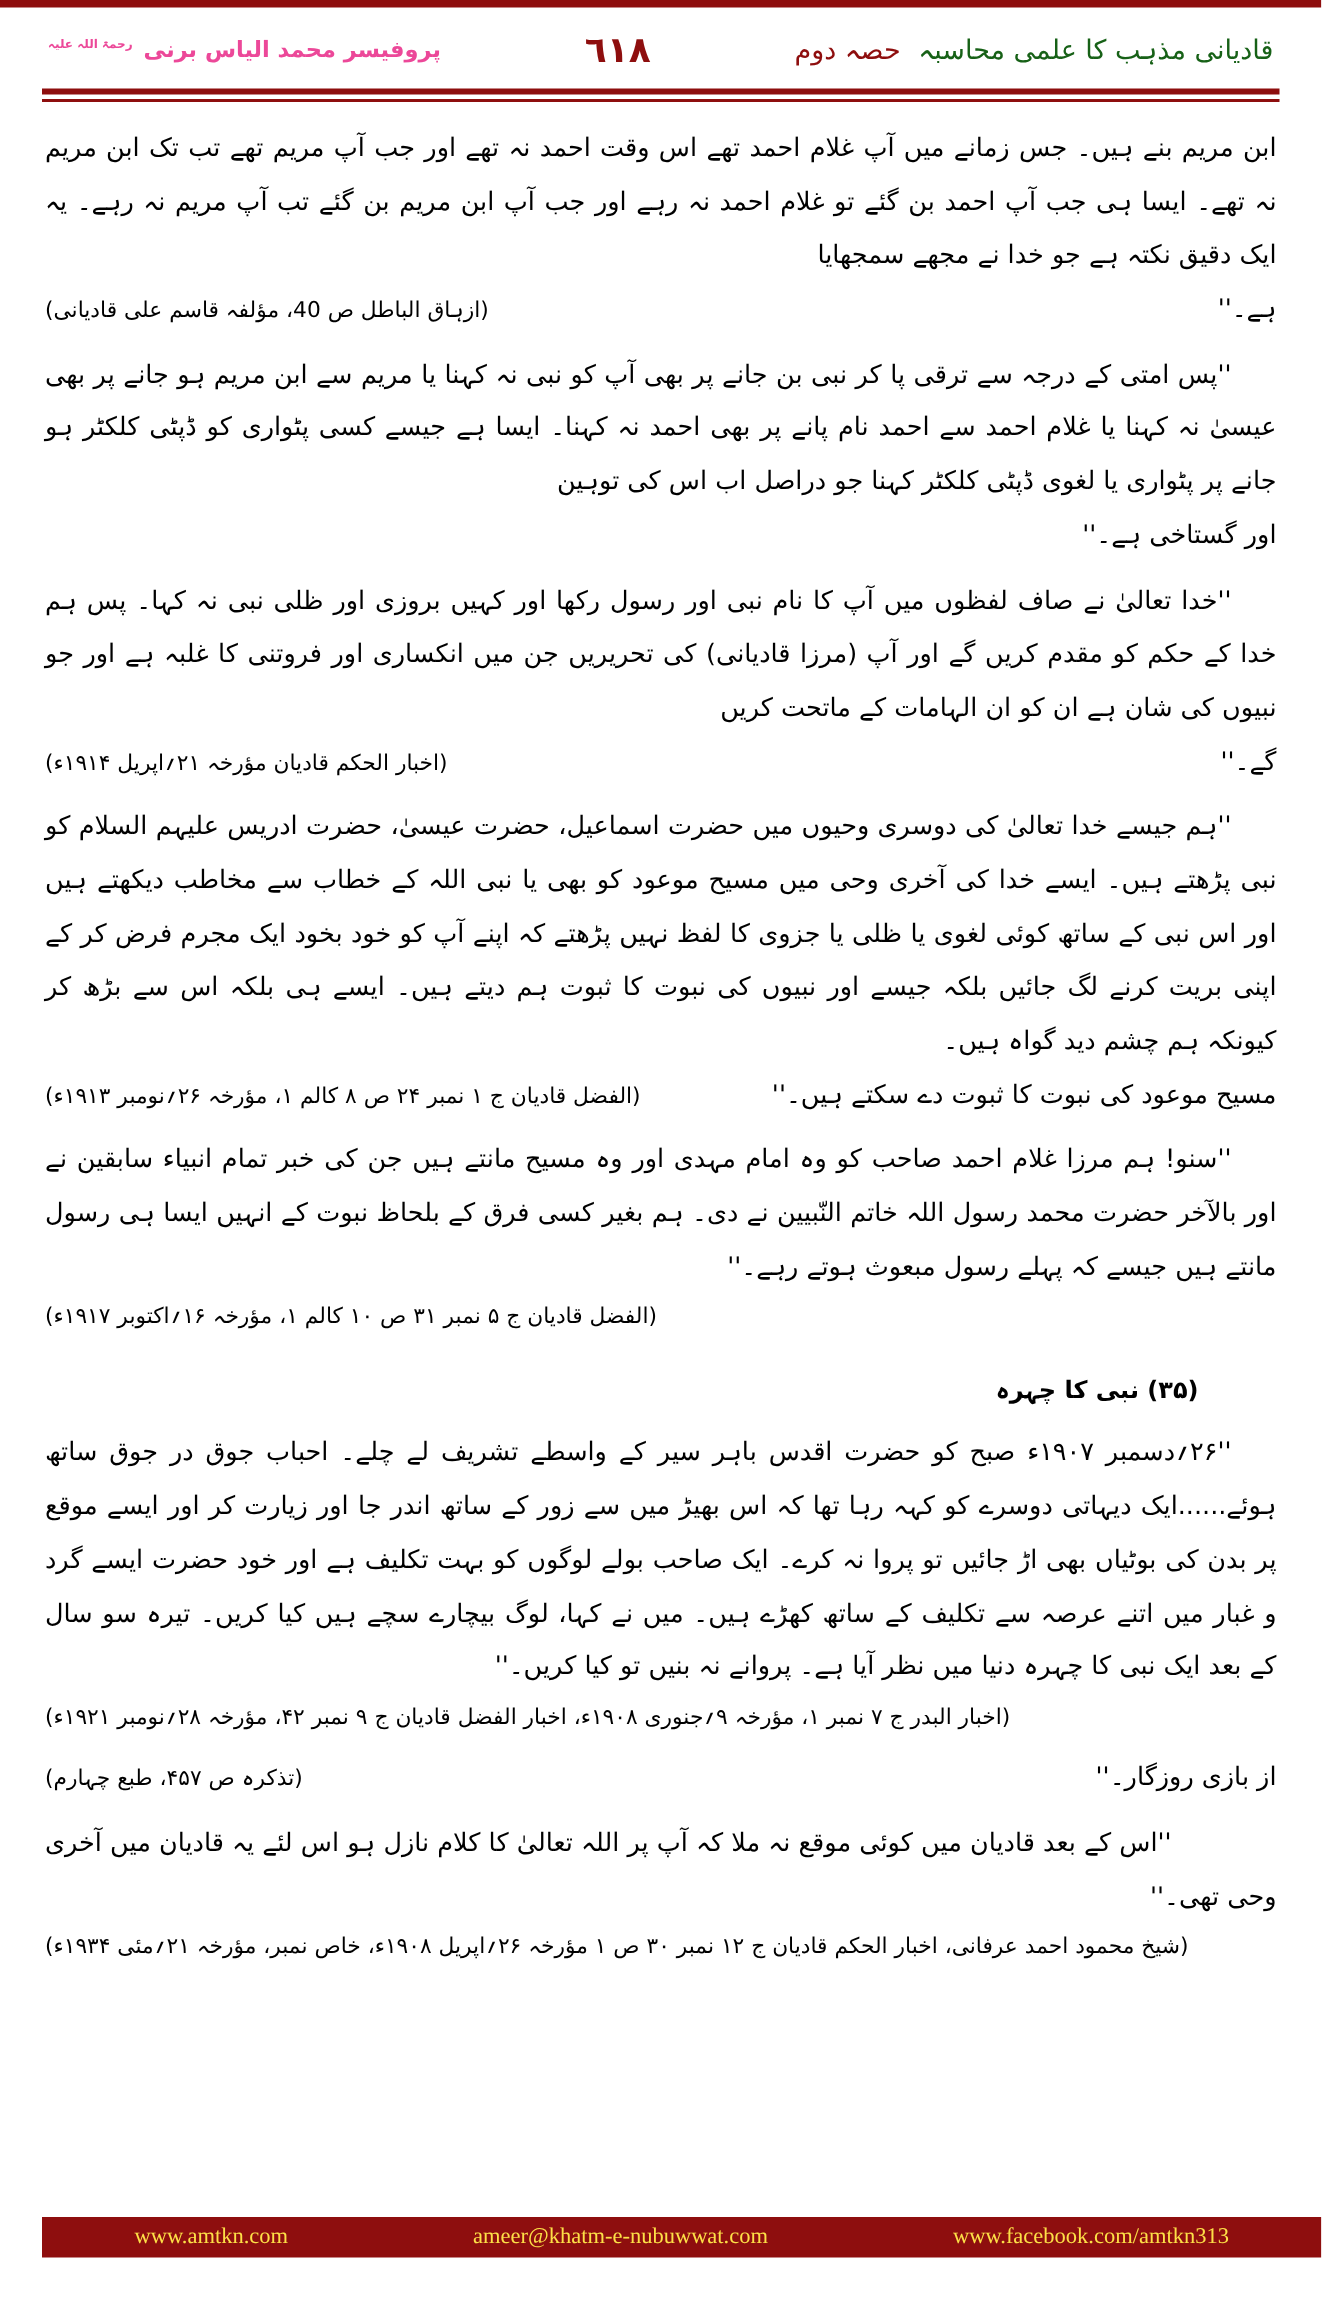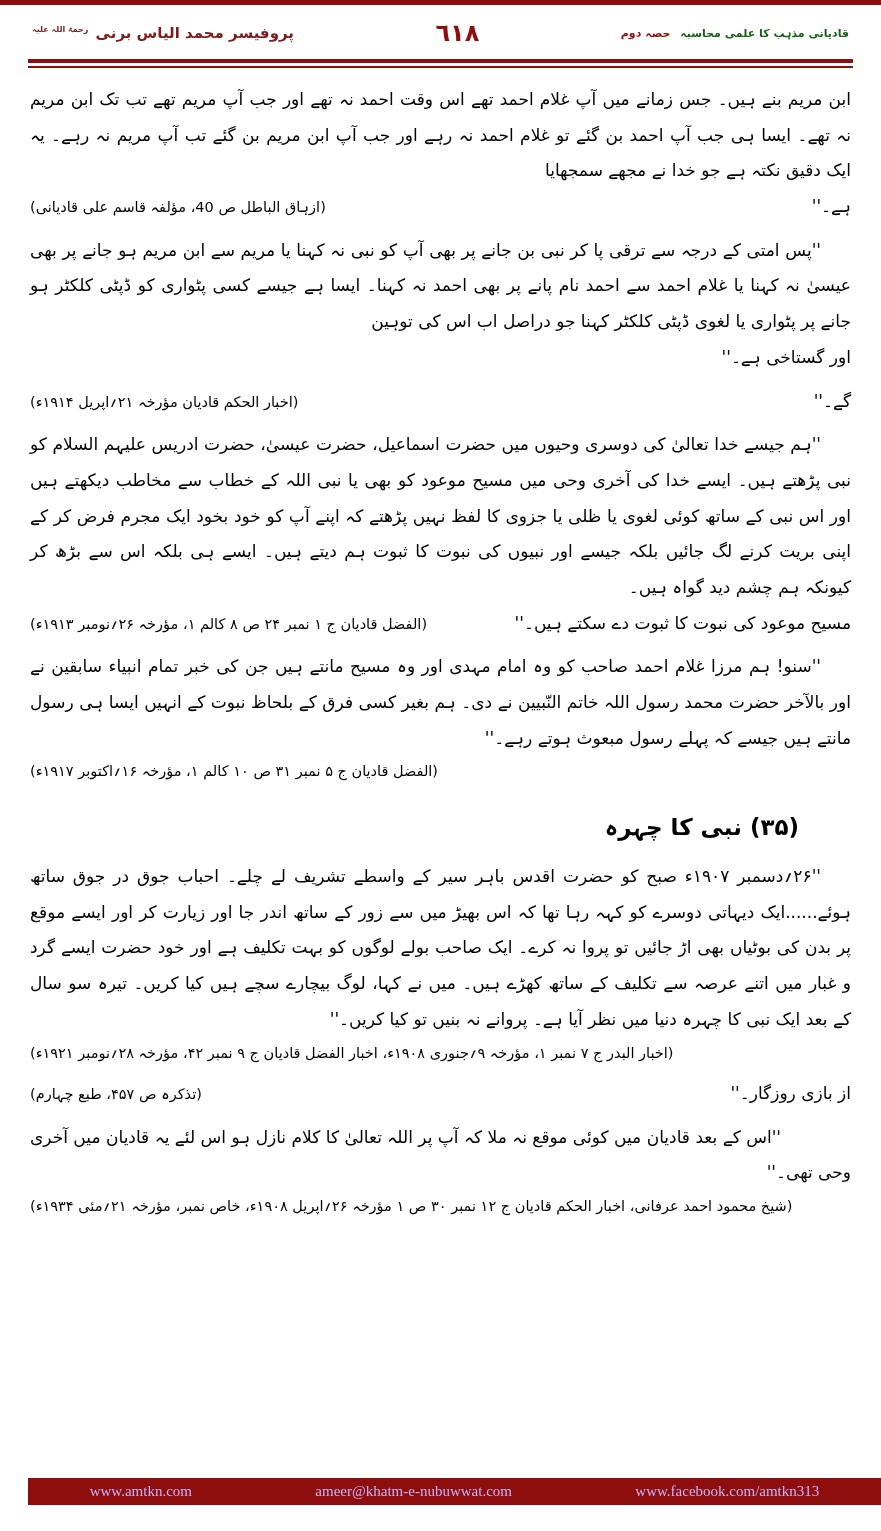--- a/index.html
+++ b/index.html
@@ -9,54 +9,54 @@
     background:#ffffff;
     overflow:hidden;
     font-family:"DejaVu Sans",sans-serif;
   }
   .topbar{height:5px;background:#8e0e0e;}
   
   .header{
     display:flex;justify-content:space-between;align-items:center;
     padding:14px 32px 4px 32px;
   }
-  .author{color:#7f1d1d;font-weight:bold;font-size:15px;direction:rtl;}
+  .author{color:#ec4899;font-weight:bold;font-size:15px;direction:rtl;}
   .author .hon{font-size:8px;vertical-align:6px;margin-right:2px;}
   .pagenum{color:#8e0e0e;font-weight:bold;font-size:24px;letter-spacing:1px;}
-  .booktitle{color:#176117;font-weight:bold;font-size:11px;direction:rtl;}
+  .booktitle{color:#176117;font-weight:normal;font-size:18px;direction:rtl;}
   .booktitle .part{color:#8e0e0e;margin-right:6px;}
   .rule1{margin:8px 28px 0 28px;border-top:4px solid #8e0e0e;}
   .rule2{margin:3px 28px 0 28px;border-top:2px solid #8e0e0e;}
   
   .content{
     direction:rtl;
     padding:14px 30px 0 30px;
     color:#000;
     font-size:17px;
     line-height:2.1;
     text-align:justify;
   }
   .para{margin:0 0 8px 0;}
   .para.indent .ptext{text-indent:30px;}
   .para.indent-lg .ptext{text-indent:70px;}
   .cite-line{display:flex;justify-content:space-between;align-items:baseline;}
   .tail{font-size:17px;}
   .cite{font-size:14.5px;white-space:nowrap;}
   .sec-heading{
-    font-size:23px;font-weight:bold;color:#000;
+    font-size:16px;font-weight:bold;color:#000;
     margin:16px 0 8px 0;padding-right:52px;
     text-align:right;
   }
   
   .footerbar{
     position:absolute;bottom:26px;left:28px;right:0;
     height:27px;background:#8e0e0e;
     display:flex;align-items:center;justify-content:space-around;
     font-family:"Liberation Serif","DejaVu Serif",serif;
-    font-size:15px;color:#c4b5fd;
+    font-size:15px;color:#fde047;
   }
   .footerbar .flink{white-space:nowrap;cursor:pointer;}
 </style>
 </head>
 <body>
 
 <div class="page">
 
   <div class="topbar"></div>
 
@@ -86,20 +86,21 @@
     </div>
 
     <div class="para indent">
       <div class="ptext">''پس امتی کے درجہ سے ترقی پا کر نبی بن جانے پر بھی آپ کو نبی نہ کہنا یا مریم سے ابن مریم ہو جانے پر بھی عیسیٰ نہ کہنا یا غلام احمد سے احمد نام پانے پر بھی احمد نہ کہنا۔ ایسا ہے جیسے کسی پٹواری کو ڈپٹی کلکٹر ہو جانے پر پٹواری یا لغوی ڈپٹی کلکٹر کہنا جو دراصل اب اس کی توہین</div>
       <div class="cite-line">
         <span class="tail">اور گستاخی ہے۔''</span>
       </div>
     </div>
 
     <div class="para indent">
+      <div class="ptext">''خدا تعالیٰ نے صاف لفظوں میں آپ کا نام نبی اور رسول رکھا اور کہیں بروزی اور ظلی نبی نہ کہا۔ پس ہم خدا کے حکم کو مقدم کریں گے اور آپ (مرزا قادیانی) کی تحریریں جن میں انکساری اور فروتنی کا غلبہ ہے اور جو نبیوں کی شان ہے ان کو ان الہامات کے ماتحت کریں</div>
       <div class="cite-line">
         <span class="tail">گے۔''</span>
         <span class="cite">(اخبار الحکم قادیان مؤرخہ ۲۱؍اپریل ۱۹۱۴ء)</span>
       </div>
     </div>
 
     <div class="para indent">
       <div class="ptext">''ہم جیسے خدا تعالیٰ کی دوسری وحیوں میں حضرت اسماعیل، حضرت عیسیٰ، حضرت ادریس علیہم السلام کو نبی پڑھتے ہیں۔ ایسے خدا کی آخری وحی میں مسیح موعود کو بھی یا نبی اللہ کے خطاب سے مخاطب دیکھتے ہیں اور اس نبی کے ساتھ کوئی لغوی یا ظلی یا جزوی کا لفظ نہیں پڑھتے کہ اپنے آپ کو خود بخود ایک مجرم فرض کر کے اپنی بریت کرنے لگ جائیں بلکہ جیسے اور نبیوں کی نبوت کا ثبوت ہم دیتے ہیں۔ ایسے ہی بلکہ اس سے بڑھ کر کیونکہ ہم چشم دید گواہ ہیں۔</div>
       <div class="cite-line">
         <span class="tail">مسیح موعود کی نبوت کا ثبوت دے سکتے ہیں۔''</span>

